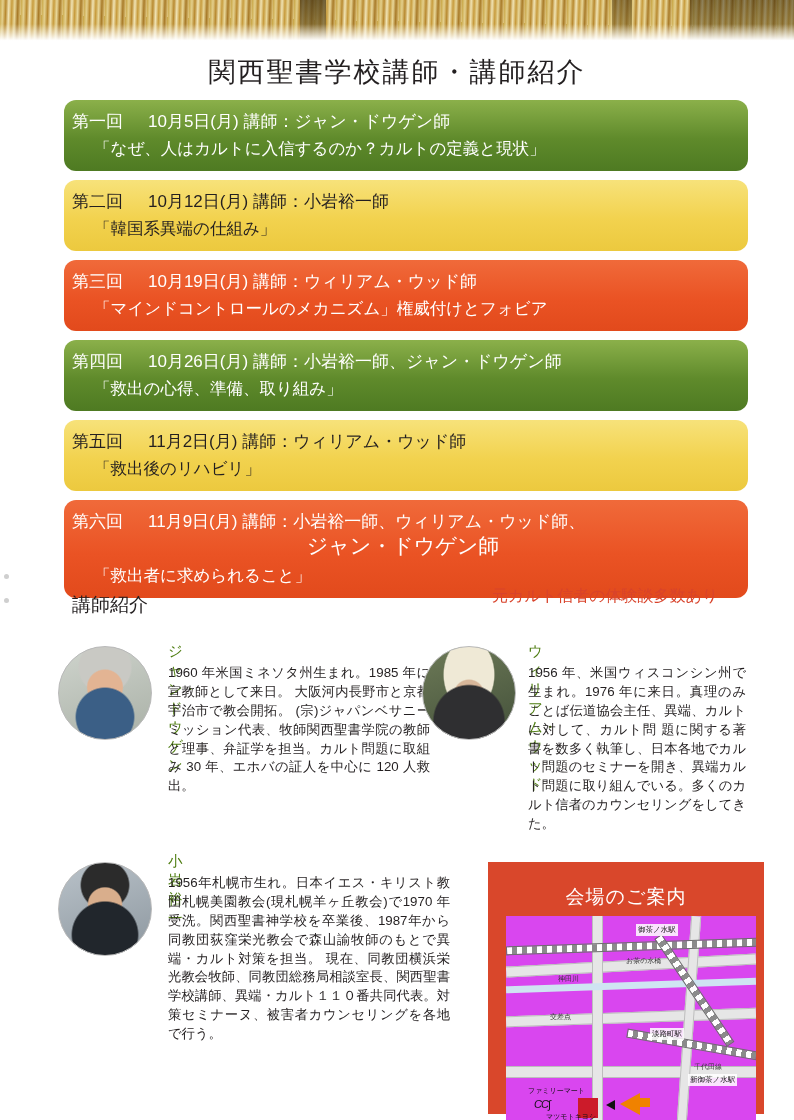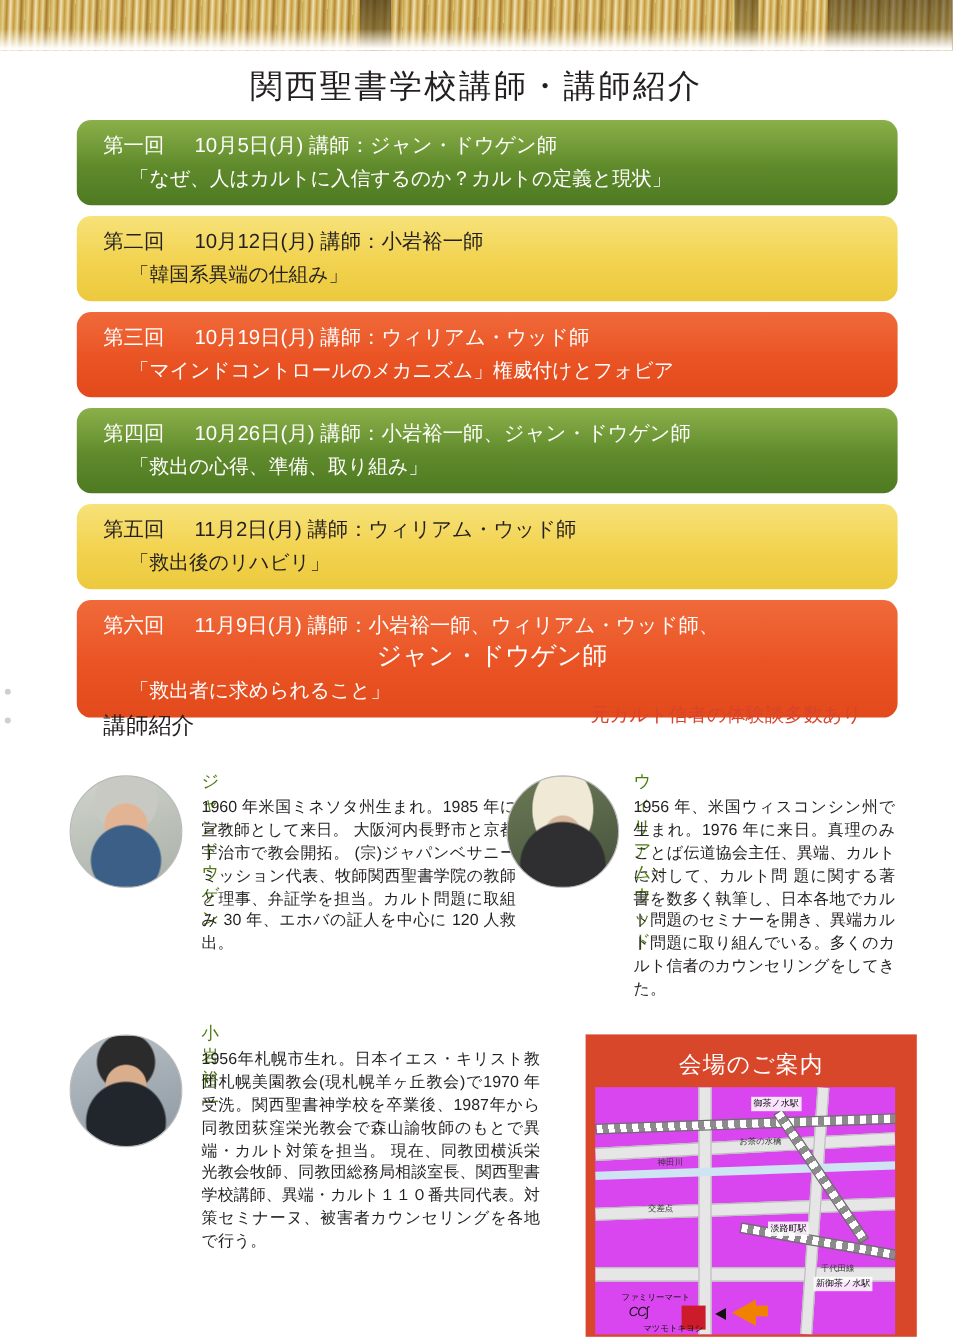--- a/index.html
+++ b/index.html
@@ -72,21 +72,21 @@
   
   .schedule {
     position: absolute;
     top: 100px;
     left: 64px;
     width: 684px;
   }
   .row {
     border-radius: 12px;
     margin-bottom: 9px;
-    padding: 10px 14px 11px 22px;
+    padding: 10px 14px 11px 8px;
     color: #ffffff;
     box-sizing: border-box;
     position: relative;
   }
   .row.green {
     background: linear-gradient(180deg, #8bb04a 0%, #5f8a2b 55%, #4e7a22 100%);
   }
   .row.yellow {
     background: linear-gradient(180deg, #f7e27a 0%, #f2d24e 55%, #ecc93e 100%);
     color: #231f20;
@@ -112,21 +112,20 @@
     text-align: center;
     margin-top: -1px;
   }
 
   
   .lecturer-heading {
     position: absolute;
     top: 592px; left: 72px;
     font-size: 19px;
     color: #231f20;
-    margin-left: 14px;
   }
   .experience-note {
     position: absolute;
     top: 586px; left: 492px;
     font-size: 16px;
     color: #d8432b;
     white-space: nowrap;
   }
 
   .profile {
@@ -178,21 +177,21 @@
 
   
   .venue {
     position: absolute;
     left: 488px;
     top: 862px;
     width: 276px;
     height: 252px;
     background: #d9472b;
     box-sizing: border-box;
-    padding: 8px;
+    padding: 18px;
   }
   .venue-title {
     text-align: center;
     color: #ffffff;
     font-size: 19px;
     letter-spacing: 1px;
     padding: 4px 0 6px;
   }
   .venue-map {
     position: relative;

